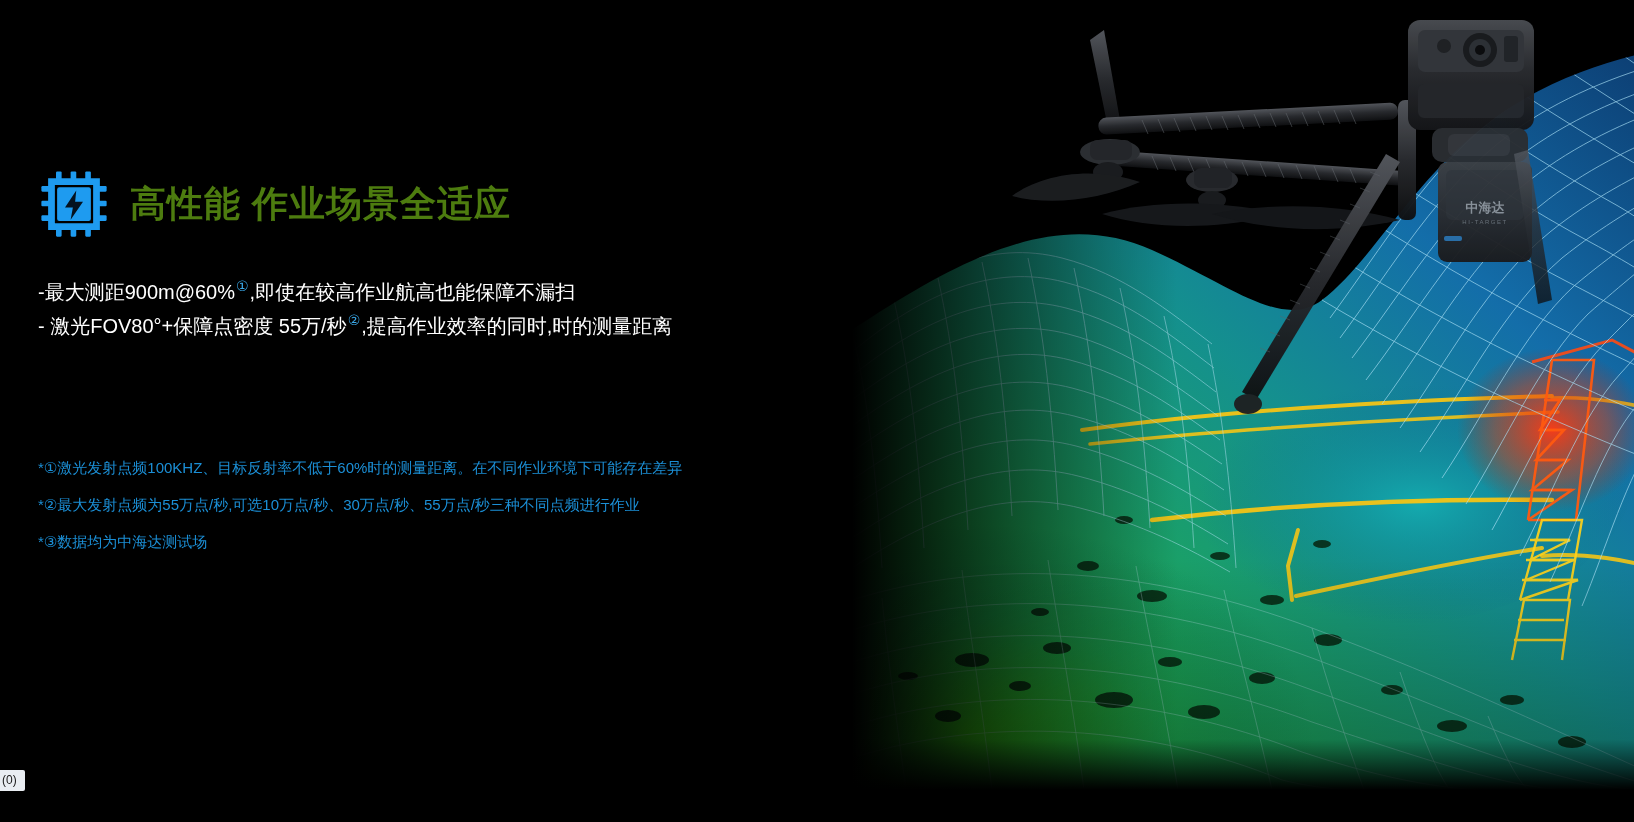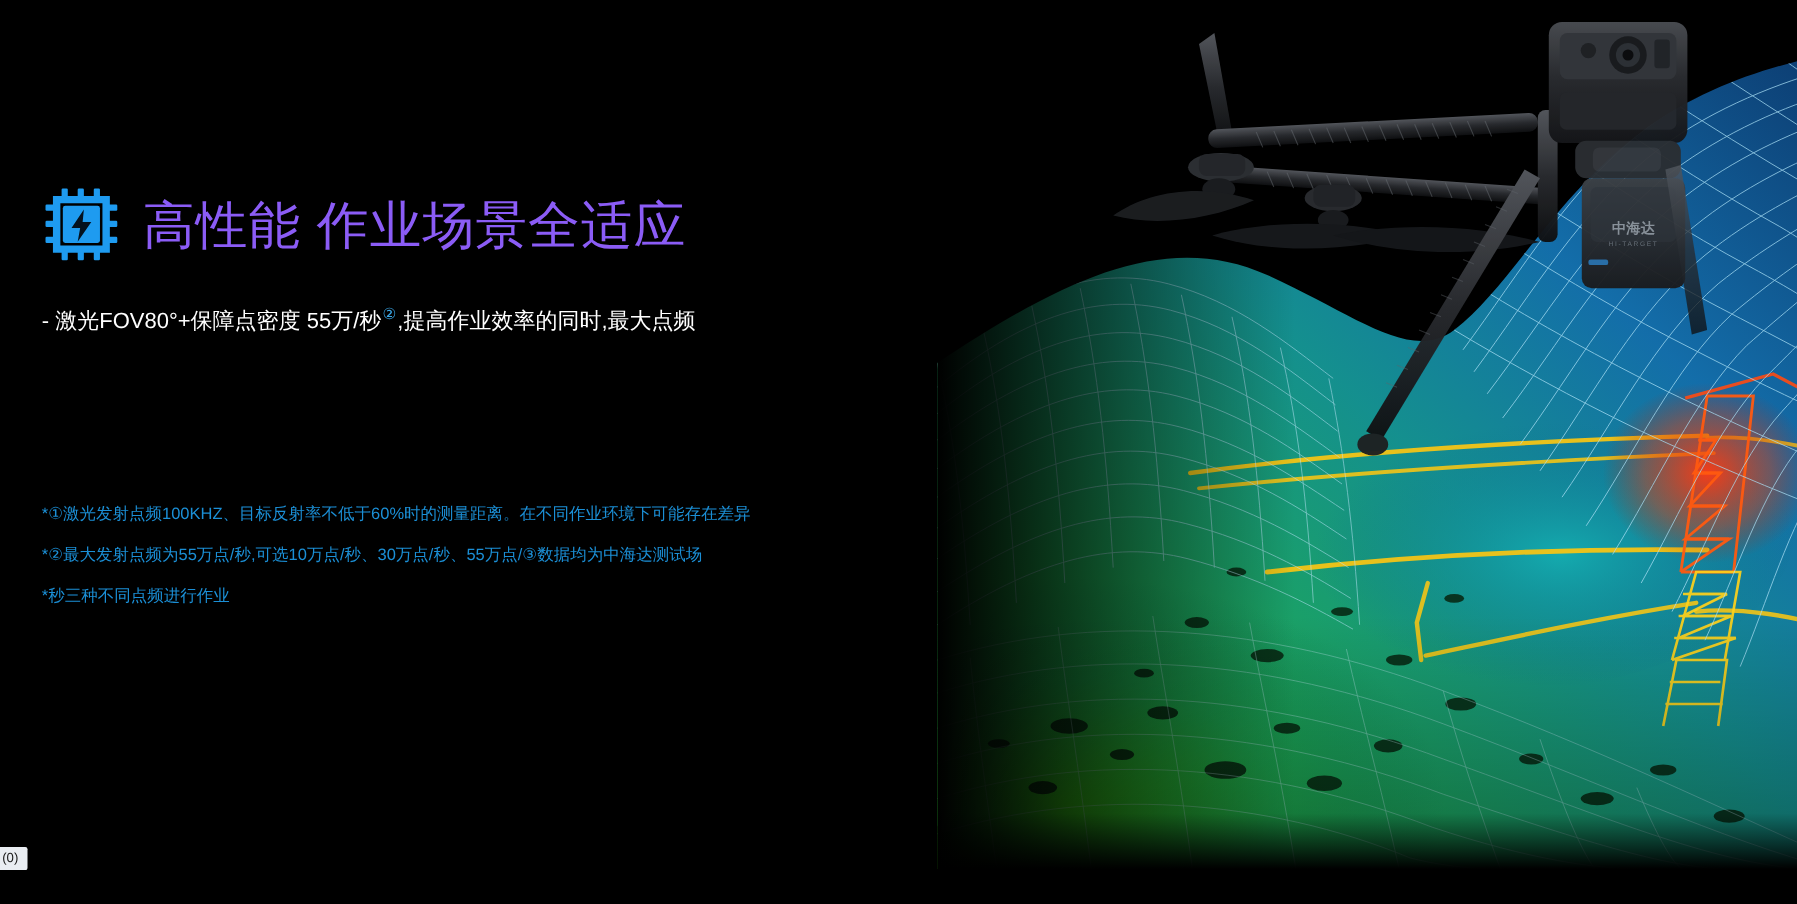--- a/index.html
+++ b/index.html
@@ -30,21 +30,21 @@
     z-index:5;
   }
 
   
   .title-row {
     position:absolute; left:38px; top:168px;
     display:flex; align-items:center; gap:20px;
   }
   .chip-icon { width:72px; height:72px; flex:0 0 auto; display:block; }
   .title-text {
-    font-size:47px; font-weight:normal; color:#8b5cf6;
+    font-size:36px; font-weight:bold; color:#4d7c0f;
     letter-spacing:1px; line-height:1; white-space:nowrap;
   }
 
   
   .bullets {
     position:absolute; left:38px; top:282px; width:760px;
   }
   .bullet {
     color:#ffffff; font-size:20px; line-height:1.0;
     margin-bottom:14px; white-space:nowrap;
@@ -355,26 +355,29 @@
           <path d="M9,9 H55 V55 H9 Z M15,15 V49 H49 V15 Z"></path>
           <rect x="17" y="17" width="30" height="30" rx="2"></rect>
         </g>
         <path d="M34,20 L24,35 H31 L29,46 L40,30 H33 Z" fill="#04121f"></path>
       </svg>
       <div class="title-text">高性能 作业场景全适应</div>
     </div>
 
     <div class="bullets">
       <div class="bullet">
-        <span>- 激光FOV80°+保障点密度 55万/秒</span><sup class="mark">②</sup><span>,提高作业效率的同时,最大点频</span>
+        <span>-最大测距900m@60%</span><sup class="mark">①</sup><span>,即使在较高作业航高也能保障不漏扫</span>
+      </div>
+      <div class="bullet">
+        <span>- 激光FOV80°+保障点密度 55万/秒</span><sup class="mark">②</sup><span>,提高作业效率的同时,时的测量距离</span>
       </div>
     </div>
 
     <div class="footnotes">
       <div class="footnote">*①激光发射点频100KHZ、目标反射率不低于60%时的测量距离。在不同作业环境下可能存在差异</div>
-      <div class="footnote">*②最大发射点频为55万点/秒,可选10万点/秒、30万点/秒、55万点/③数据均为中海达测试场</div>
-      <div class="footnote">*秒三种不同点频进行作业</div>
+      <div class="footnote">*②最大发射点频为55万点/秒,可选10万点/秒、30万点/秒、55万点/秒三种不同点频进行作业</div>
+      <div class="footnote">*③数据均为中海达测试场</div>
     </div>
   </div>
 
   <div id="corner-chip">(0)</div>
 
 </div>
 
 </body></html>

